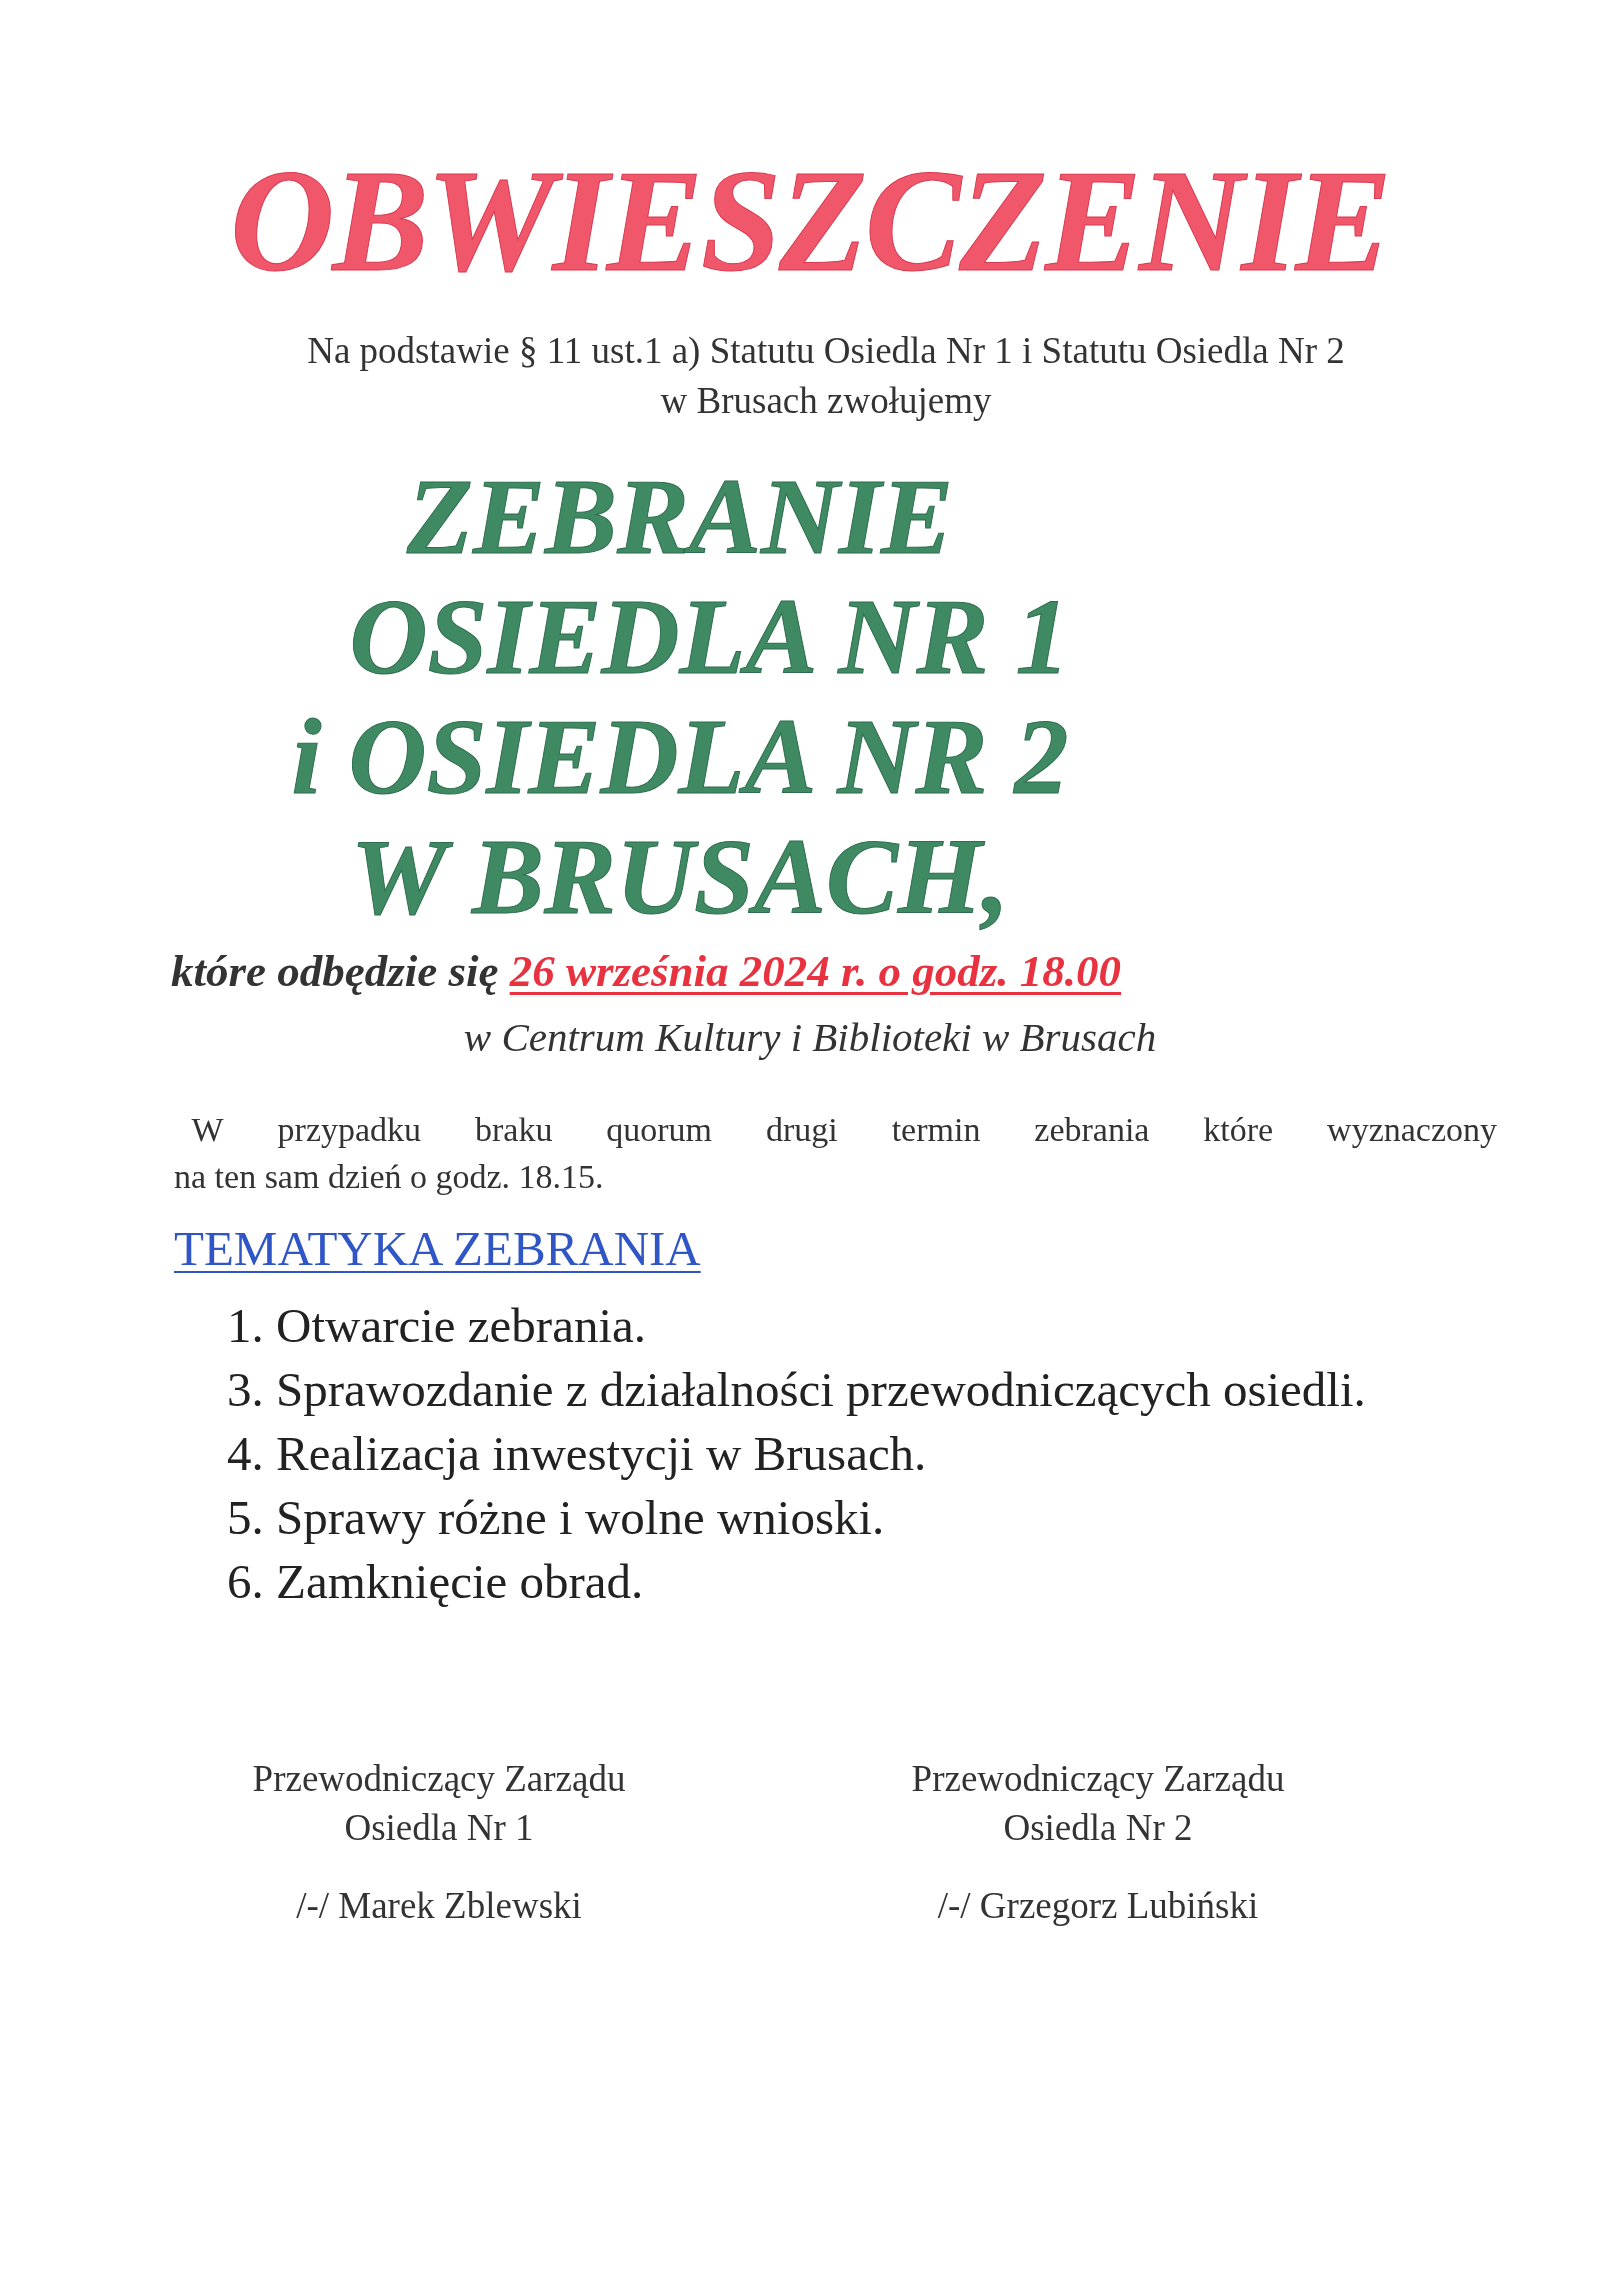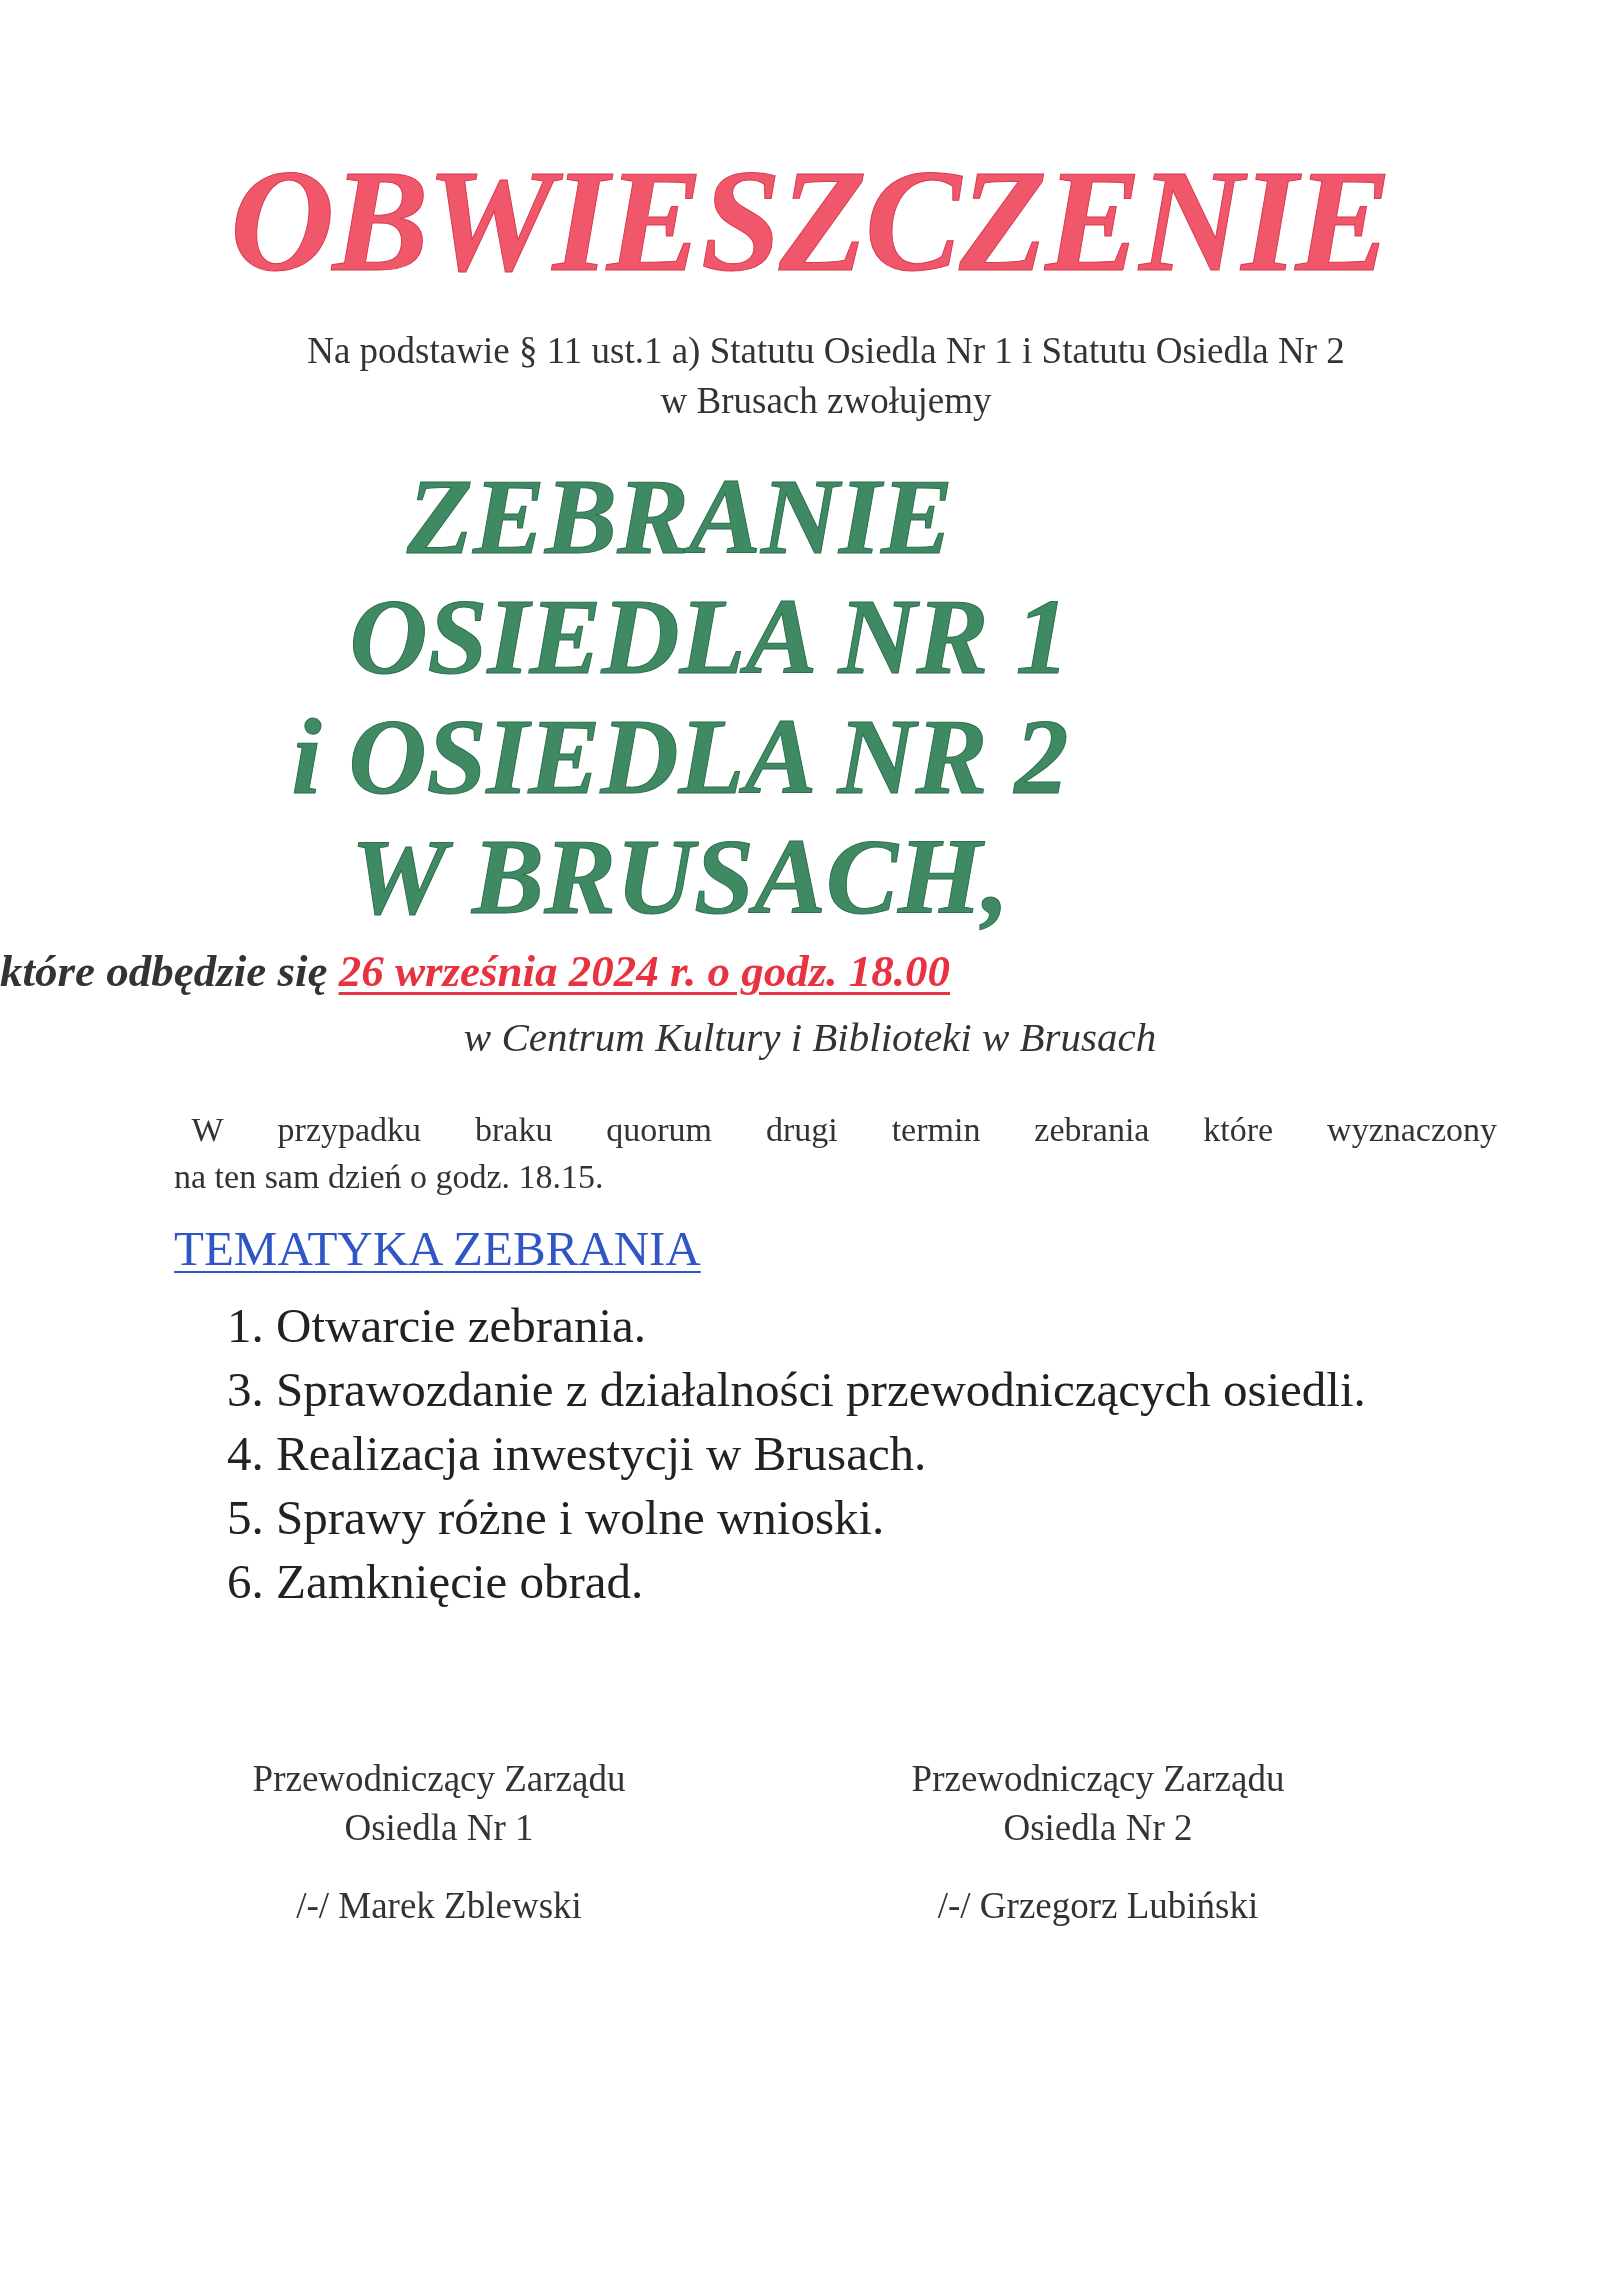--- a/index.html
+++ b/index.html
@@ -17,21 +17,21 @@
     position: absolute; left: 16px; width: 1620px; top: 326px; text-align: center;
     font-size: 37px; line-height: 50px; color: #333;
   }
   .green-block {
     position: absolute; left: 0; width: 1360px; top: 457px; text-align: center;
     font-size: 108px; font-style: italic; font-weight: bold; color: #3f8a63;
     line-height: 120px; -webkit-text-stroke: 1px #2e6e4e;
   }
   .green-block div { white-space: nowrap; }
   .meeting-line {
-    position: absolute; left: 0; width: 1292px; top: 944px; text-align: left;
+    position: absolute; left: 0; width: 1292px; top: 944px; text-align: center;
     font-size: 45px; font-style: italic; font-weight: bold; color: #333; line-height: 55px;
   }
   .meeting-date { color: #e8323f; text-decoration: underline; text-decoration-thickness: 2.9px;
                   text-underline-offset: 5.9px; }
   .meeting-place {
     position: absolute; left: 0; width: 1620px; top: 1010px; text-align: center;
     font-size: 41px; font-style: italic; font-weight: normal; color: #333; line-height: 55px;
   }
   .quorum {
     position: absolute; left: 174px; width: 1323px; top: 1106px;

